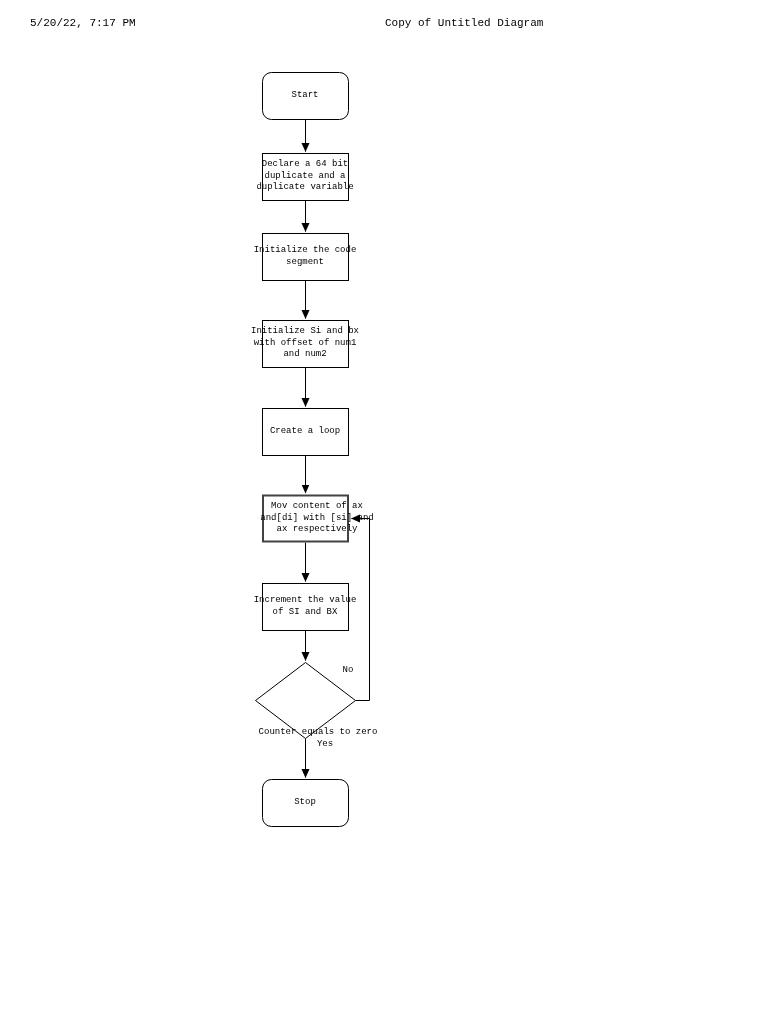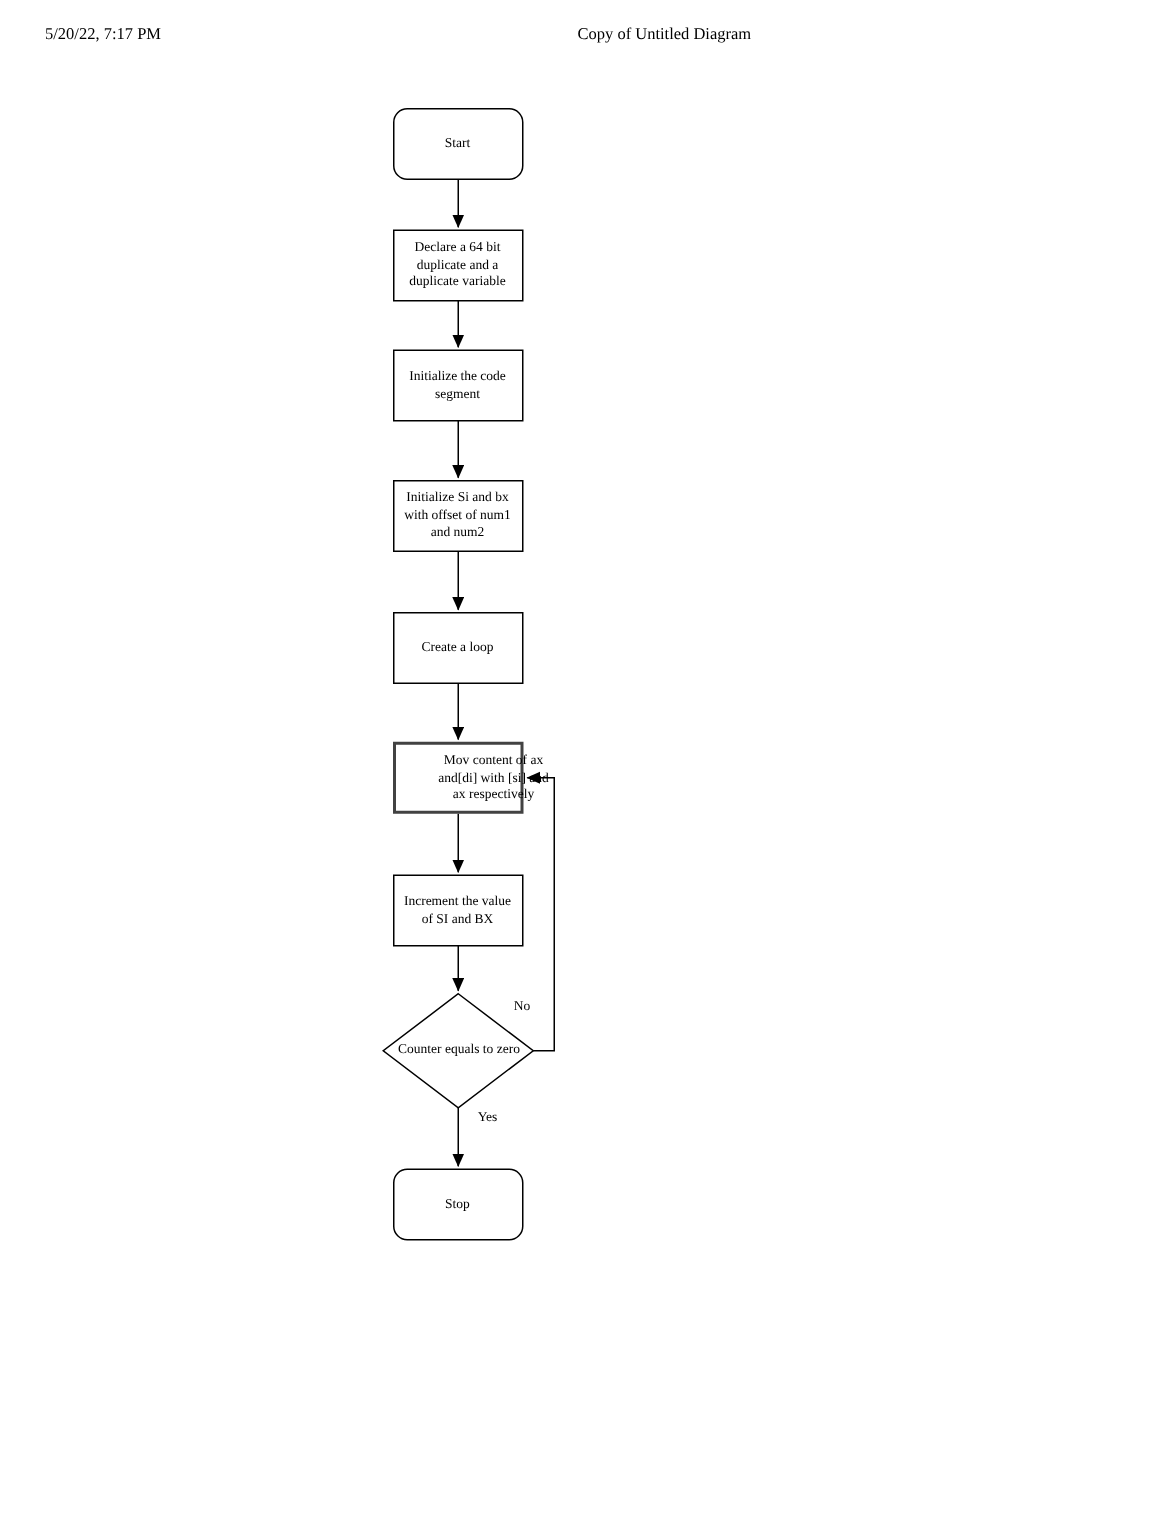--- a/index.html
+++ b/index.html
@@ -1,21 +1,21 @@
 <!DOCTYPE html>
 <html><head>
 <meta charset="utf-8">
 <style>
   html, body { margin: 0; padding: 0; background: #ffffff; }
   .page {
     position: relative;
     width: 768px;
     height: 920px;
     background: #ffffff;
-    font-family: Liberation Serif, serif;
+    font-family: Liberation Mono, monospace;
     color: #000000;
     overflow: hidden;
   }
   .hdr-text {
     position: absolute;
     top: 17px;
     font-size: 11px;
     line-height: 13px;
     color: #000000;
     white-space: nowrap;
@@ -113,32 +113,32 @@
   <div class="lbl" style="left:262px; top:320px; width:86px; height:47px;">
     <span>Initialize Si and bx</span>
     <span>with offset of num1</span>
     <span>and num2</span>
   </div>
 
   <div class="lbl" style="left:262px; top:408px; width:86px; height:47px;">
     <span>Create a loop</span>
   </div>
 
-  <div class="lbl" style="left:262px; top:495px; width:86px; height:47px;padding-left:24px;">
+  <div class="lbl" style="left:250px; top:495px; width:86px; height:47px;padding-left:24px;">
     <span>Mov content of ax</span>
     <span>and[di] with [si] and</span>
     <span>ax respectively</span>
   </div>
 
   <div class="lbl" style="left:262px; top:583px; width:86px; height:47px;">
     <span>Increment the value</span>
     <span>of SI and BX</span>
   </div>
 
-  <div class="lbl" style="left:251px; top:662px; width:110px; height:76px;">
+  <div class="lbl" style="left:263px; top:662px; width:110px; height:76px;justify-content:flex-end;">
     <span>Counter equals to zero</span>
   </div>
 
   <div class="lbl" style="left:262px; top:779px; width:86px; height:47px;">
     <span>Stop</span>
   </div>
 
   <div class="edge-lbl" style="left:338px; top:665px; width:20px;">No</div>
   <div class="edge-lbl" style="left:312px; top:739px; width:26px;">Yes</div>
 

